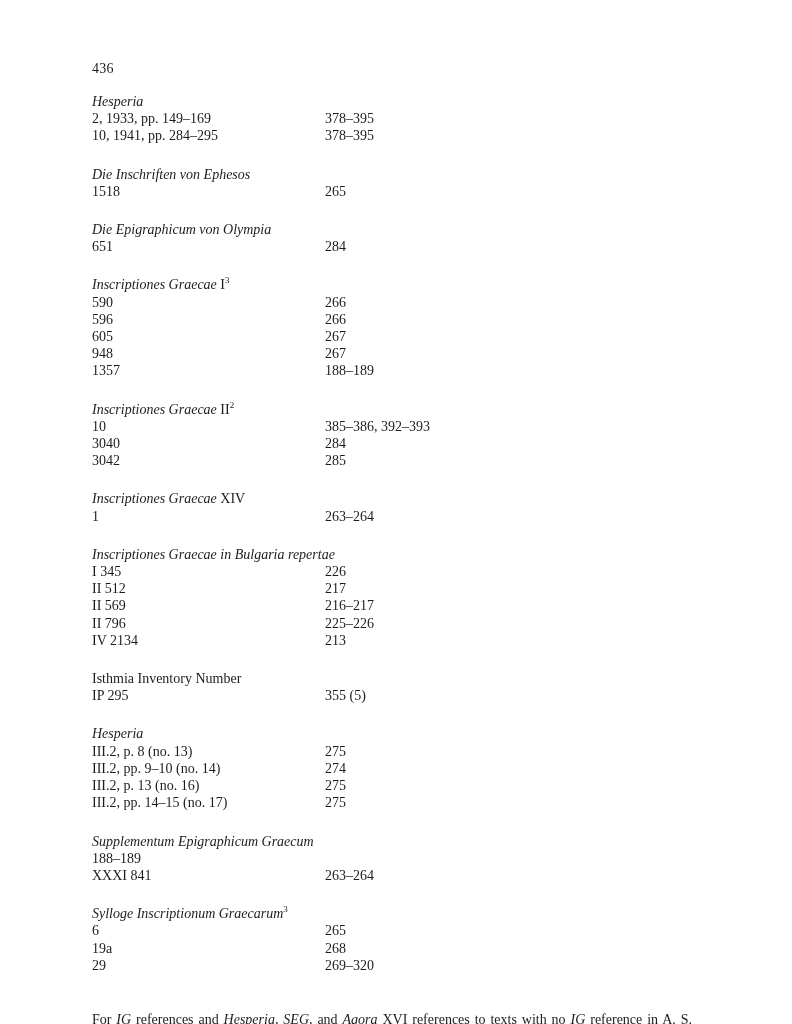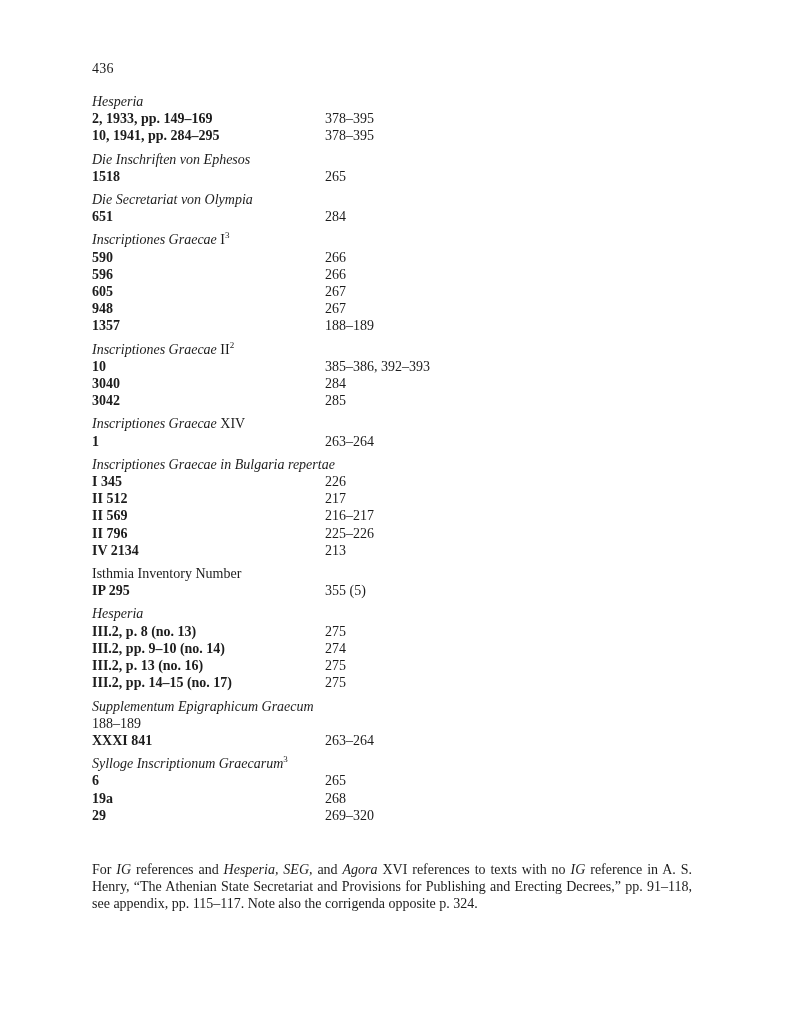--- a/index.html
+++ b/index.html
@@ -22,41 +22,41 @@
     top: 60px;
     width: 620px;
   }
   .page-number {
     font-size: 14px;
     line-height: 17px;
     margin-bottom: 16px;
     letter-spacing: 0.2px;
   }
   .ref-list { }
-  .section { margin-top: 6px; }
+  .section { margin-top: 21px; }
   .section:first-child { margin-top: 0; }
   .heading {
     font-size: 14px;
     line-height: 17.2px;
     white-space: nowrap;
   }
   .heading .it { font-style: italic; }
   .heading .rm { font-style: normal; }
   .heading sup {
     font-style: normal;
     font-size: 9px;
     line-height: 0;
     vertical-align: super;
   }
   .row {
     display: flex;
     font-size: 14px;
     line-height: 17.2px;
   }
-  .cell-ref { width: 233px; flex: 0 0 233px; white-space: nowrap; font-weight: bold; }
+  .cell-ref { width: 233px; flex: 0 0 233px; white-space: nowrap; }
   .cell-pages { white-space: nowrap; }
   .footnote {
     margin-top: 37px;
     width: 600px;
     font-size: 14px;
     line-height: 17px;
     text-align: justify;
   }
   .footnote .it { font-style: italic; }
 </style>
@@ -80,21 +80,21 @@
           </div>
         </div>
         <div class="section">
           <div class="heading"><span class="it">Die Inschriften von Ephesos</span></div>
           <div class="row">
             <div class="cell-ref">1518</div>
             <div class="cell-pages">265</div>
           </div>
         </div>
         <div class="section">
-          <div class="heading"><span class="it">Die Secretariat von Olympia</span></div>
+          <div class="heading"><span class="it">Die Epigraphicum von Olympia</span></div>
           <div class="row">
             <div class="cell-ref">651</div>
             <div class="cell-pages">284</div>
           </div>
         </div>
         <div class="section">
           <div class="heading"><span class="it">Inscriptiones Graecae</span><span class="rm"> I</span><sup class="rm">3</sup></div>
           <div class="row">
             <div class="cell-ref">590</div>
             <div class="cell-pages">266</div>

